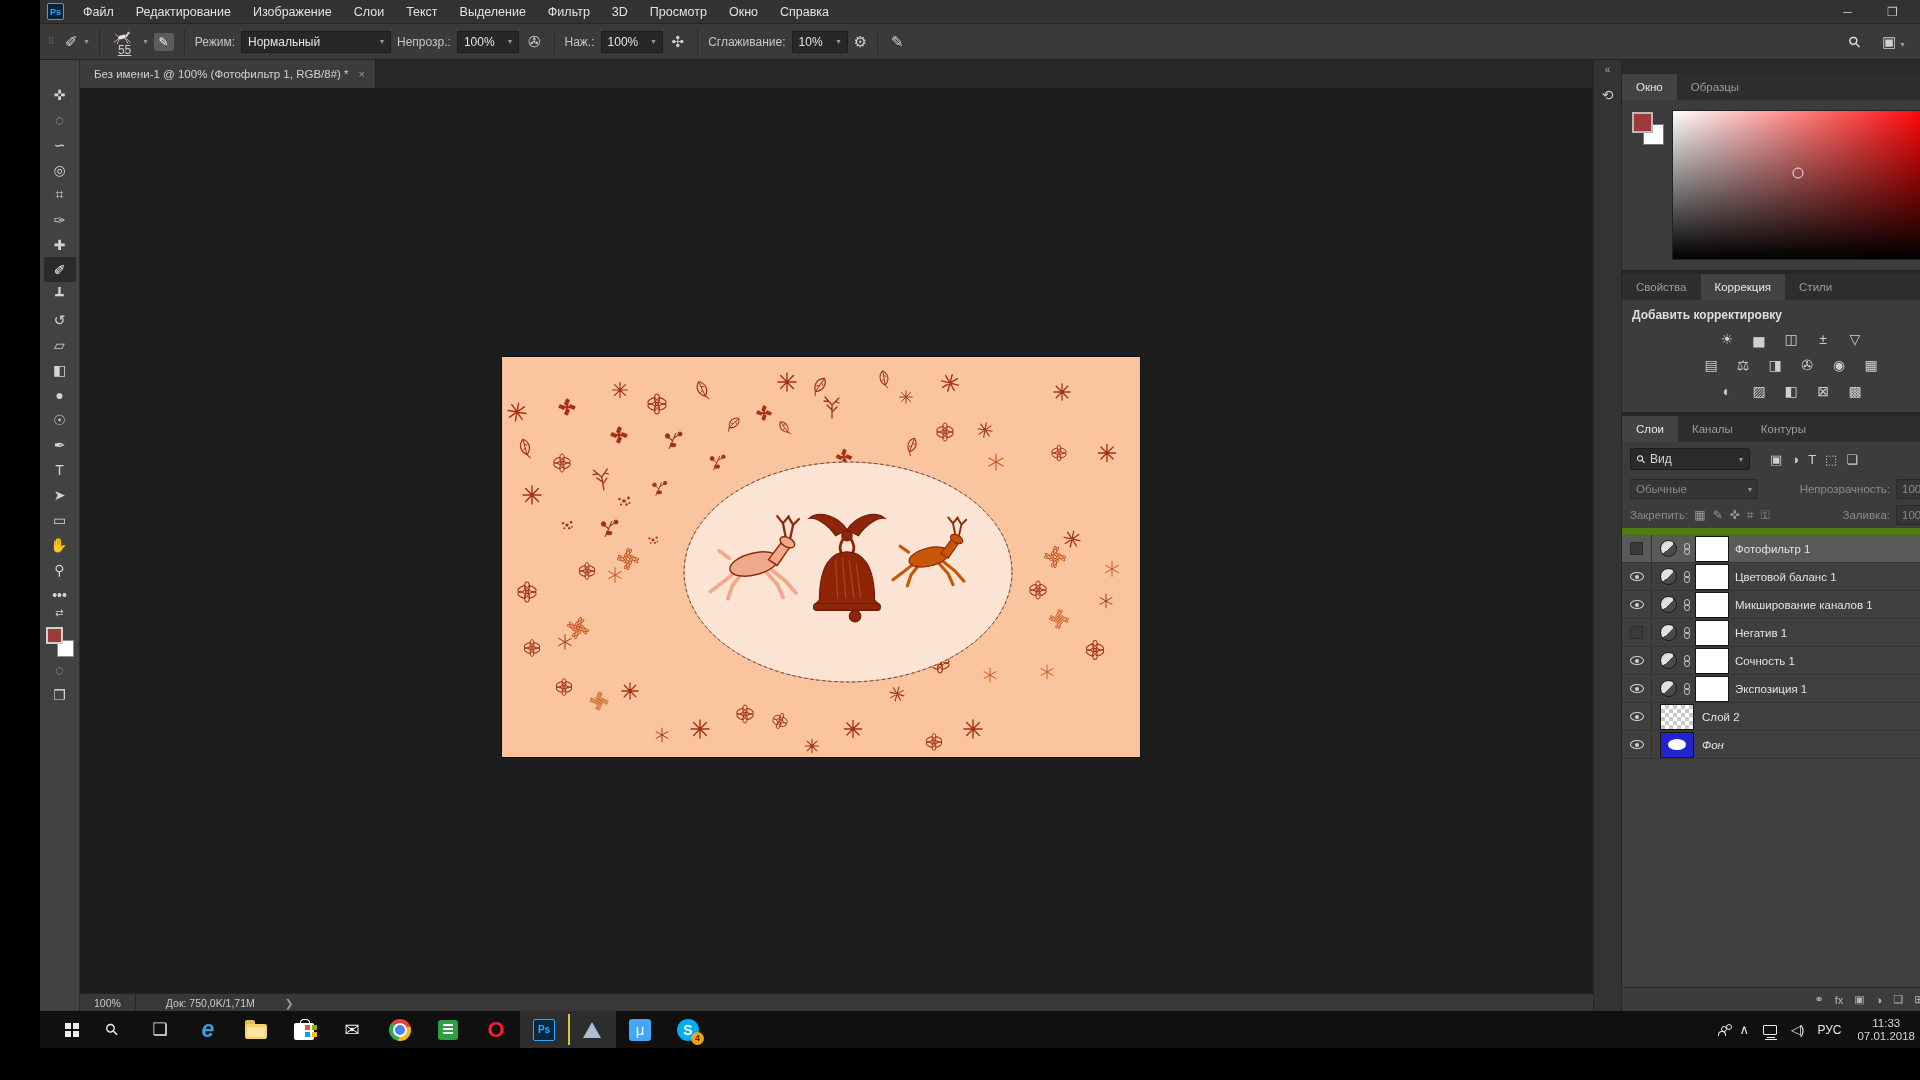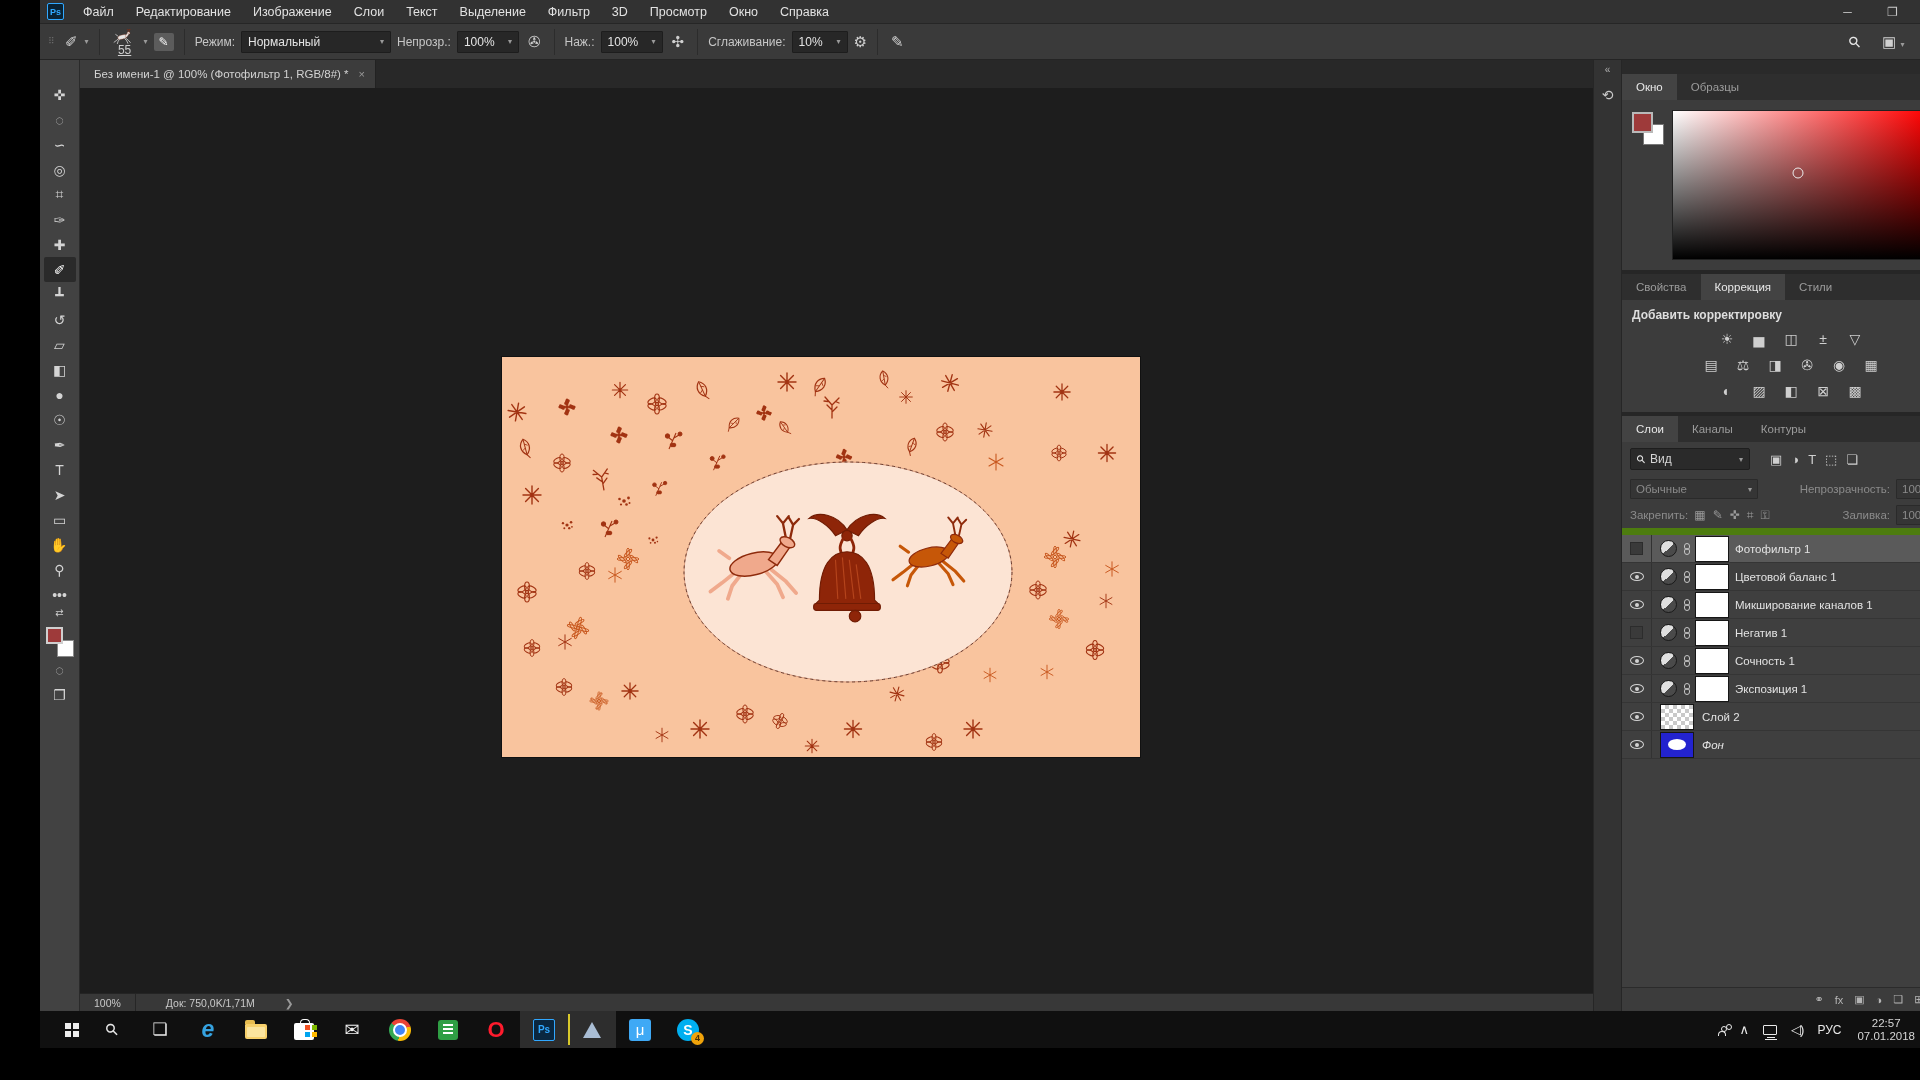--- a/index.html
+++ b/index.html
@@ -812,21 +812,21 @@
       <div class="tray-item">
           <span class="person-ic"></span>
         </div>
       <div class="tray-item">∧</div>
       <div class="tray-item">
           <span class="net-ic"></span>
         </div>
       <div class="tray-item vol-ic">◁)</div>
       <div class="tray-item lang">РУС</div>
       <div class="clock">
-        <span>22:57</span>
+        <span>11:33</span>
         <span>07.01.2018</span>
       </div>
       <div class="tray-item notif-wrap">
         <span class="notif-ic"></span>
         <span class="notif-badge">1</span>
       </div>
     </div>
   </div>
 </div>
 

